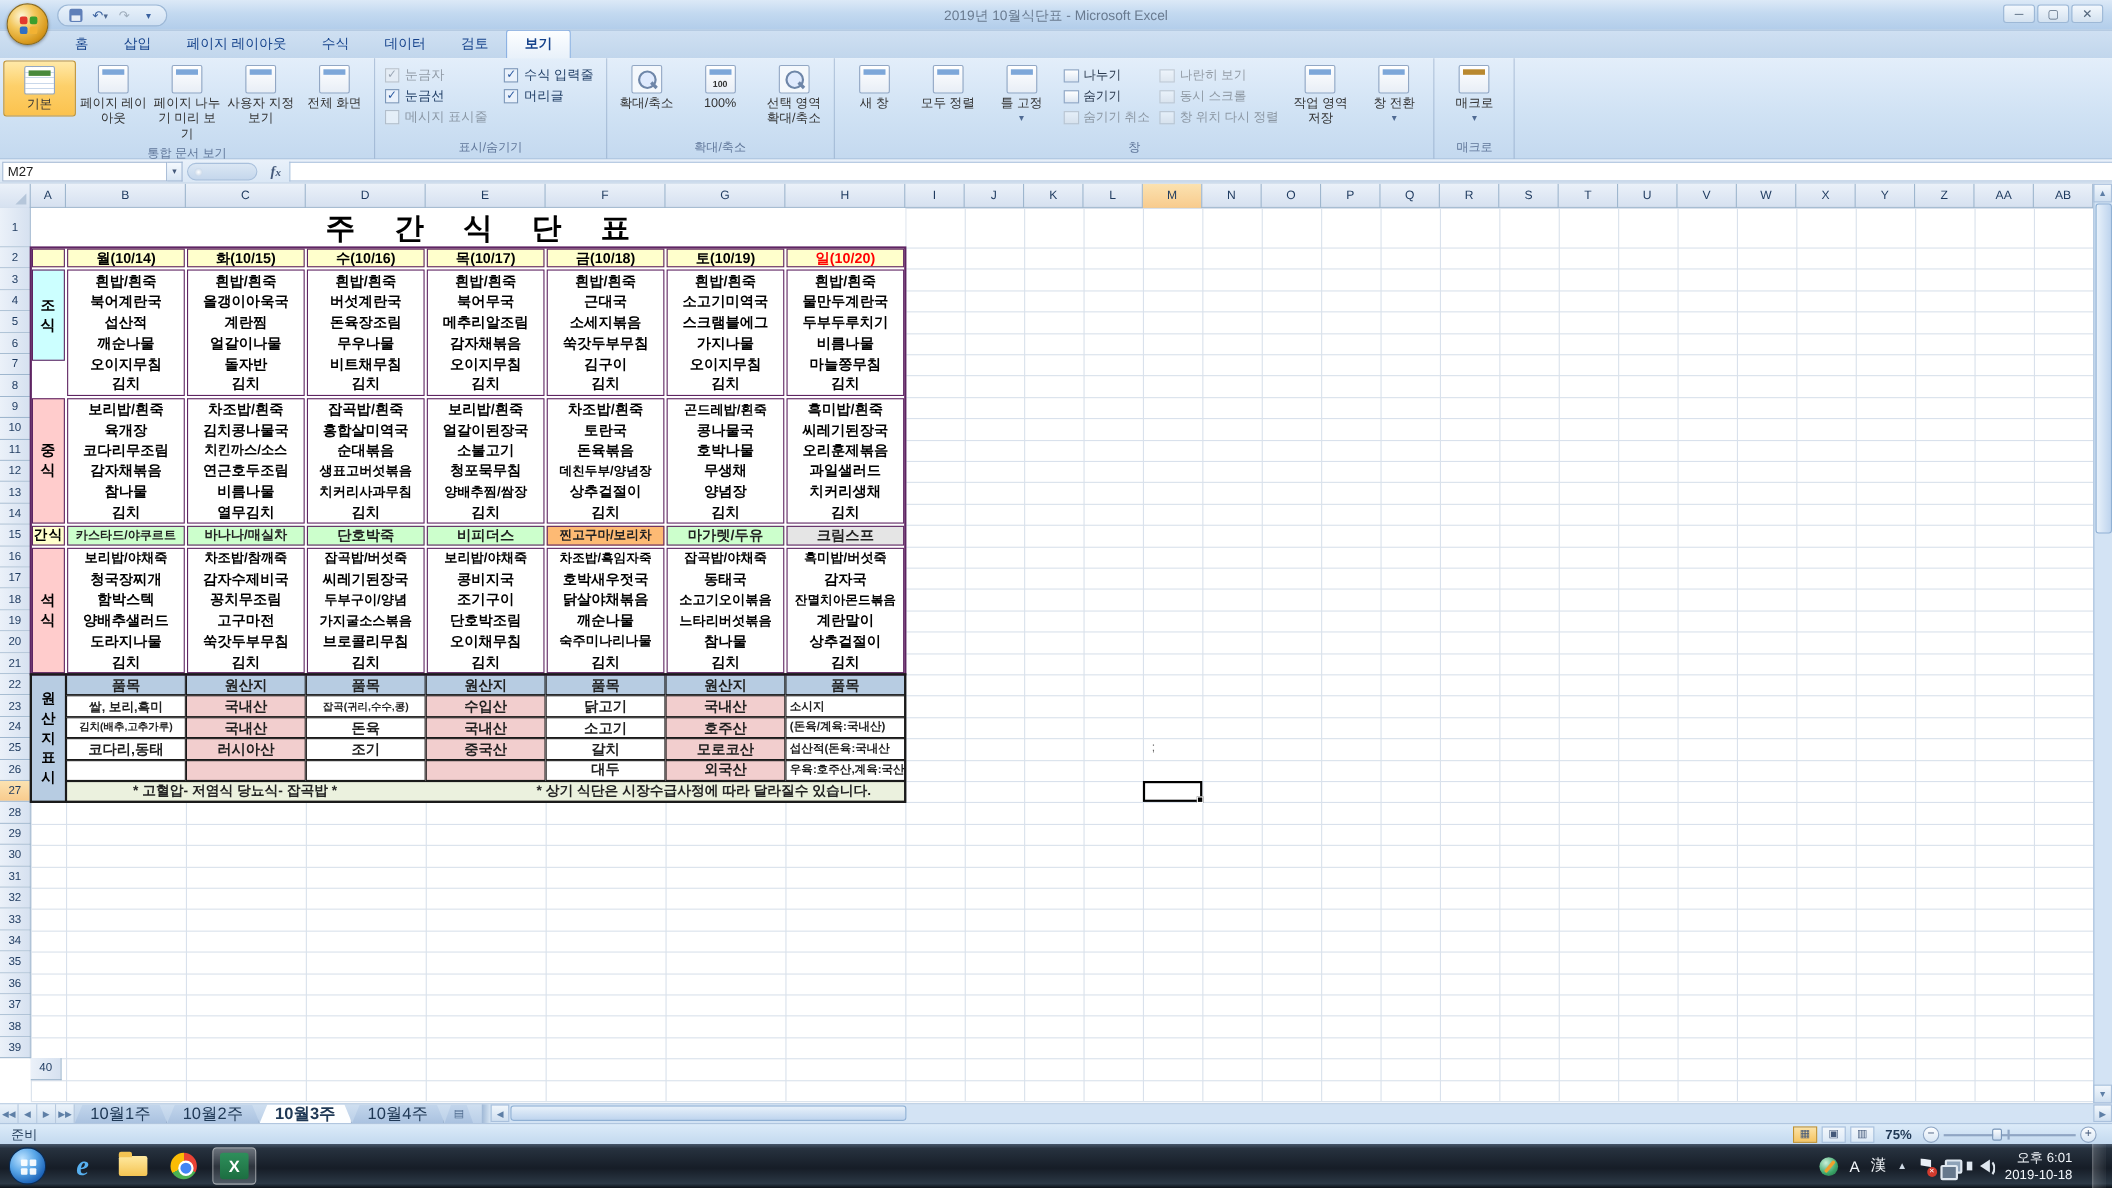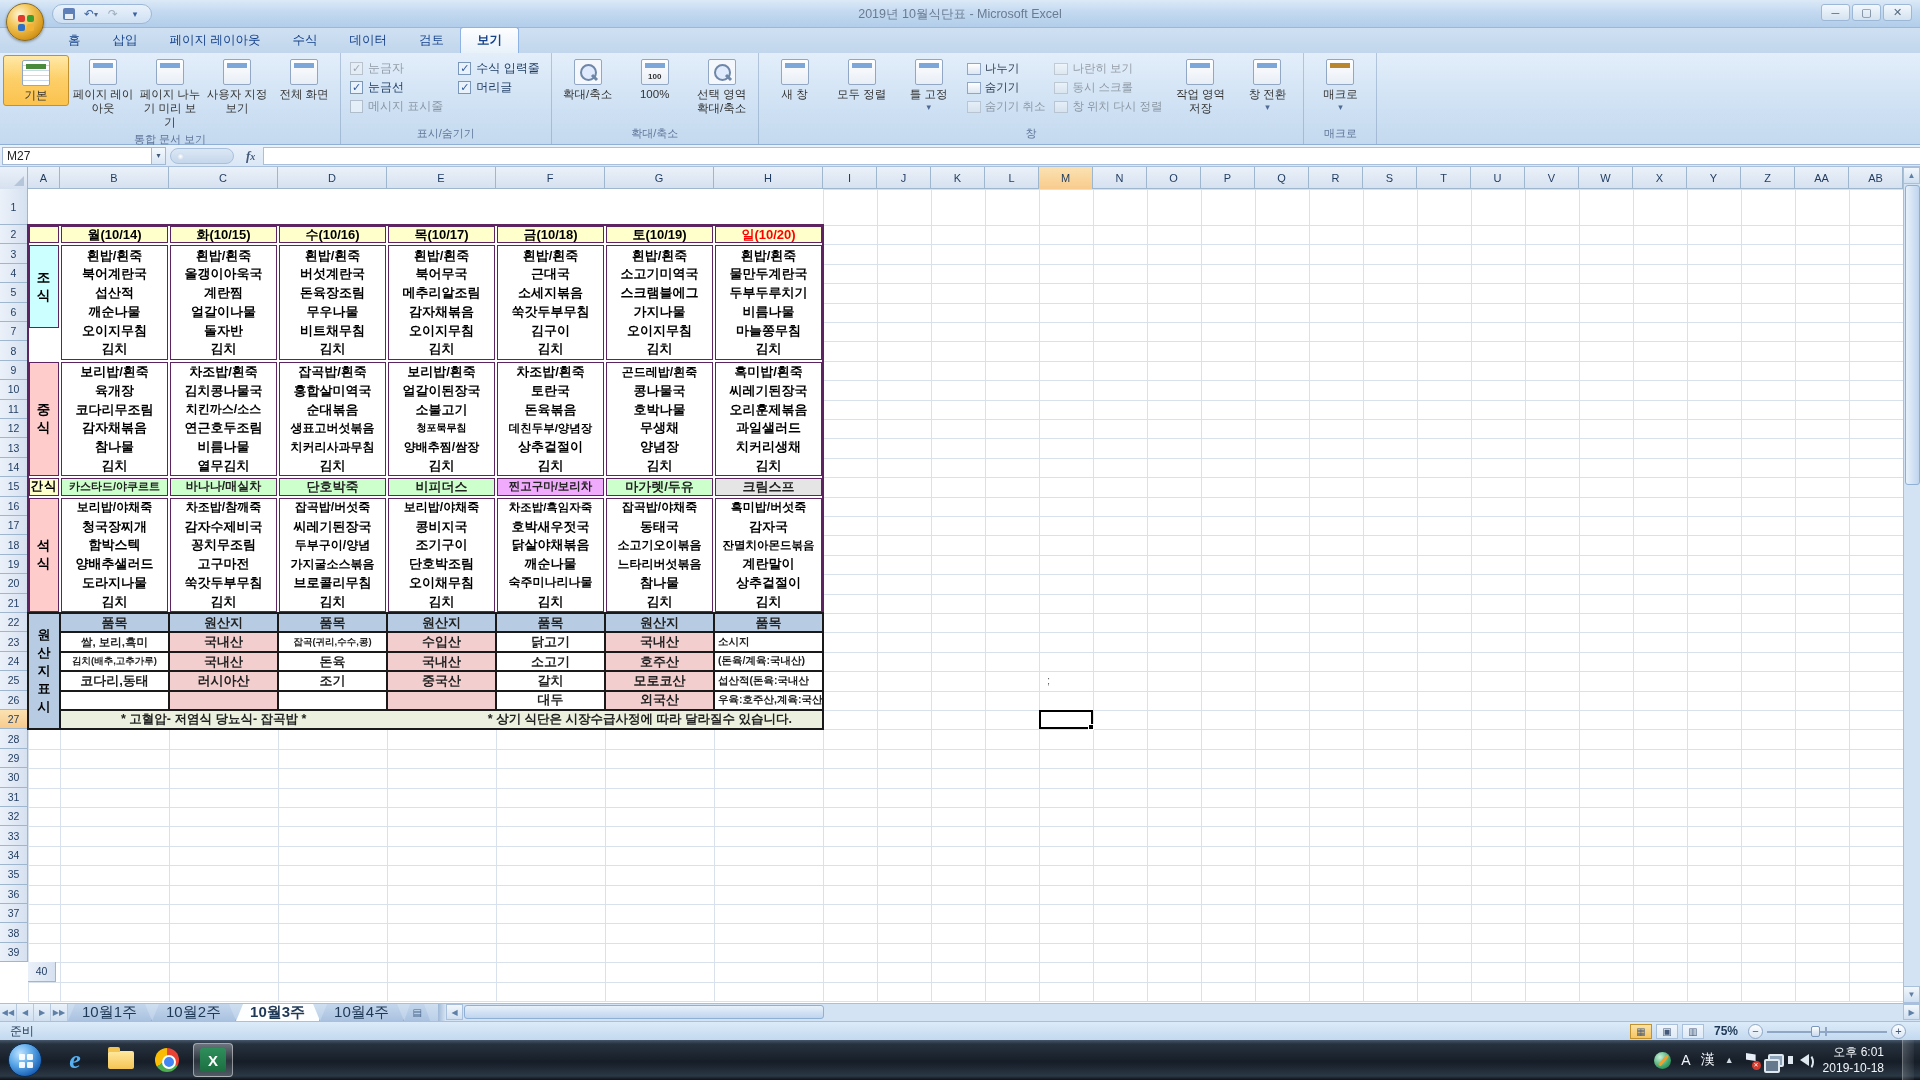--- a/index.html
+++ b/index.html
@@ -534,20 +534,21 @@
       <div class="rhcell" data-name="row-header-37" style="position: absolute; left: 0px; top: 737px; width: 28px; height: 19.4px;">37</div>
       <div class="rhcell" data-name="row-header-38" style="position: absolute; left: 0px; top: 756.4px; width: 28px; height: 19.4px;">38</div>
       <div class="rhcell" data-name="row-header-39" style="position: absolute; left: 0px; top: 775.8px; width: 28px; height: 19.4px;">39</div>
       <div class="rhcell" data-name="row-header-40" style="position: absolute; left: 0px; top: 795.2px; width: 28px; height: 19.4px; margin-left: 28px;">40</div>
       <div class="rhcell" data-name="row-header-41" style="position: absolute; left: 0px; top: 814.6px; width: 28px; height: 19.4px; margin-top: 48px;">41</div>
       <div class="vsb" data-name="vertical-scrollbar">
         <div class="sbbtn" data-name="scroll-up-icon" style="top: 0px; right: 0px;">▲</div>
         <div class="sbbtn" data-name="scroll-down-icon" style="bottom: 0px; right: 0px;">▼</div>
         <div class="vthumb" data-name="vertical-scroll-thumb" style="position: absolute; left: 1px; top: 18px; height: 300px;"></div>
       </div>
+      <div class="sheettitle" data-name="sheet-title" style="position: absolute; left: 60px; top: 22px; width: 763px; height: 36px;">주 간 식 단 표</div>
       <div class="blk" data-name="cell-A2" style="position: absolute; left: 29px; top: 59px; width: 30px; height: 17.4px; background: rgb(255, 255, 204); border-color: rgb(94, 36, 98);"></div>
       <div class="blk dayhdr" data-name="day-header-월(10/14)" style="position: absolute; left: 61px; top: 59px; width: 107px; height: 17.4px; background: rgb(255, 255, 204); border-color: rgb(94, 36, 98);">월(10/14)</div>
       <div class="blk dayhdr" data-name="day-header-화(10/15)" style="position: absolute; left: 170px; top: 59px; width: 107px; height: 17.4px; background: rgb(255, 255, 204); border-color: rgb(94, 36, 98);">화(10/15)</div>
       <div class="blk dayhdr" data-name="day-header-수(10/16)" style="position: absolute; left: 279px; top: 59px; width: 107px; height: 17.4px; background: rgb(255, 255, 204); border-color: rgb(94, 36, 98);">수(10/16)</div>
       <div class="blk dayhdr" data-name="day-header-목(10/17)" style="position: absolute; left: 388px; top: 59px; width: 107px; height: 17.4px; background: rgb(255, 255, 204); border-color: rgb(94, 36, 98);">목(10/17)</div>
       <div class="blk dayhdr" data-name="day-header-금(10/18)" style="position: absolute; left: 497px; top: 59px; width: 107px; height: 17.4px; background: rgb(255, 255, 204); border-color: rgb(94, 36, 98);">금(10/18)</div>
       <div class="blk dayhdr" data-name="day-header-토(10/19)" style="position: absolute; left: 606px; top: 59px; width: 107px; height: 17.4px; background: rgb(255, 255, 204); border-color: rgb(94, 36, 98);">토(10/19)</div>
       <div class="blk dayhdr" data-name="day-header-일(10/20)" style="position: absolute; left: 715px; top: 59px; width: 107px; height: 17.4px; background: rgb(255, 255, 204); border-color: rgb(94, 36, 98); color: rgb(255, 0, 0);">일(10/20)</div>
       <div class="blk seclabel" data-name="section-label-조식" style="position: absolute; left: 29px; top: 78.4px; width: 30px; height: 83px; background: rgb(204, 255, 255); border-color: rgb(94, 36, 98);">조식</div>
       <div class="blk meal-lines" data-name="meal-cell" style="position: absolute; left: 61px; top: 78.4px; width: 107px; height: 114.4px; background: rgb(255, 255, 255); border-color: rgb(94, 36, 98);">
@@ -628,21 +629,21 @@
         <div class="mline" data-name="meal-item" style="font-size: 13px;">홍합살미역국</div>
         <div class="mline" data-name="meal-item" style="font-size: 13px;">순대볶음</div>
         <div class="mline" data-name="meal-item" style="font-size: 12px;">생표고버섯볶음</div>
         <div class="mline" data-name="meal-item" style="font-size: 12px;">치커리사과무침</div>
         <div class="mline" data-name="meal-item" style="font-size: 13px;">김치</div>
       </div>
       <div class="blk meal-lines" data-name="meal-cell" style="position: absolute; left: 388px; top: 194.8px; width: 107px; height: 114.4px; background: rgb(255, 255, 255); border-color: rgb(94, 36, 98);">
         <div class="mline" data-name="meal-item" style="font-size: 13px;">보리밥/흰죽</div>
         <div class="mline" data-name="meal-item" style="font-size: 13px;">얼갈이된장국</div>
         <div class="mline" data-name="meal-item" style="font-size: 13px;">소불고기</div>
-        <div class="mline" data-name="meal-item" style="font-size: 10px;">청포묵무침</div>
+        <div class="mline" data-name="meal-item" style="font-size: 13px;">청포묵무침</div>
         <div class="mline" data-name="meal-item" style="font-size: 12px;">양배추찜/쌈장</div>
         <div class="mline" data-name="meal-item" style="font-size: 13px;">김치</div>
       </div>
       <div class="blk meal-lines" data-name="meal-cell" style="position: absolute; left: 497px; top: 194.8px; width: 107px; height: 114.4px; background: rgb(255, 255, 255); border-color: rgb(94, 36, 98);">
         <div class="mline" data-name="meal-item" style="font-size: 13px;">차조밥/흰죽</div>
         <div class="mline" data-name="meal-item" style="font-size: 13px;">토란국</div>
         <div class="mline" data-name="meal-item" style="font-size: 13px;">돈육볶음</div>
         <div class="mline" data-name="meal-item" style="font-size: 11.5px;">데친두부/양념장</div>
         <div class="mline" data-name="meal-item" style="font-size: 13px;">상추겉절이</div>
         <div class="mline" data-name="meal-item" style="font-size: 13px;">김치</div>
@@ -718,21 +719,21 @@
         <div class="mline" data-name="meal-item" style="font-size: 11.5px;">잔멸치아몬드볶음</div>
         <div class="mline" data-name="meal-item" style="font-size: 13px;">계란말이</div>
         <div class="mline" data-name="meal-item" style="font-size: 13px;">상추겉절이</div>
         <div class="mline" data-name="meal-item" style="font-size: 13px;">김치</div>
       </div>
       <div class="blk seclabel" data-name="section-label-간식" style="position: absolute; left: 29px; top: 311.2px; width: 30px; height: 17.4px; background: rgb(255, 255, 204); border-color: rgb(94, 36, 98); font-size: 12.5px;">간식</div>
       <div class="blk" data-name="snack-cell" style="position: absolute; left: 61px; top: 311.2px; width: 107px; height: 17.4px; background: rgb(204, 255, 204); border-color: rgb(94, 36, 98); font-weight: bold; font-size: 11px;">카스타드/야쿠르트</div>
       <div class="blk" data-name="snack-cell" style="position: absolute; left: 170px; top: 311.2px; width: 107px; height: 17.4px; background: rgb(204, 255, 204); border-color: rgb(94, 36, 98); font-weight: bold; font-size: 12px;">바나나/매실차</div>
       <div class="blk" data-name="snack-cell" style="position: absolute; left: 279px; top: 311.2px; width: 107px; height: 17.4px; background: rgb(204, 255, 204); border-color: rgb(94, 36, 98); font-weight: bold; font-size: 13px;">단호박죽</div>
       <div class="blk" data-name="snack-cell" style="position: absolute; left: 388px; top: 311.2px; width: 107px; height: 17.4px; background: rgb(204, 255, 204); border-color: rgb(94, 36, 98); font-weight: bold; font-size: 13px;">비피더스</div>
-      <div class="blk" data-name="snack-cell" style="position: absolute; left: 497px; top: 311.2px; width: 107px; height: 17.4px; background: #f0abfc; border-color: rgb(94, 36, 98); font-weight: bold; font-size: 11.5px;">찐고구마/보리차</div>
+      <div class="blk" data-name="snack-cell" style="position: absolute; left: 497px; top: 311.2px; width: 107px; height: 17.4px; background: #fdba74; border-color: rgb(94, 36, 98); font-weight: bold; font-size: 11.5px;">찐고구마/보리차</div>
       <div class="blk" data-name="snack-cell" style="position: absolute; left: 606px; top: 311.2px; width: 107px; height: 17.4px; background: rgb(204, 255, 204); border-color: rgb(94, 36, 98); font-weight: bold; font-size: 13px;">마가렛/두유</div>
       <div class="blk" data-name="snack-cell" style="position: absolute; left: 715px; top: 311.2px; width: 107px; height: 17.4px; background: #e5e5e5; border-color: rgb(94, 36, 98); font-weight: bold; font-size: 13px;">크림스프</div>
       <div class="oblk vlabel" data-name="origin-vertical-label" style="position: absolute; left: 28px; top: 446px; width: 32px; height: 116.4px; background: rgb(183, 204, 226); border-color: rgb(26, 26, 26);">
         <span data-name="origin-label-char">원</span>
         <span data-name="origin-label-char">산</span>
         <span data-name="origin-label-char">지</span>
         <span data-name="origin-label-char">표</span>
         <span data-name="origin-label-char">시</span>
       </div>
       <div class="oblk oh" data-name="origin-header" style="position: absolute; left: 60px; top: 446px; width: 109px; height: 19.4px; background: rgb(183, 204, 226); border-color: rgb(26, 26, 26);">품목</div>

